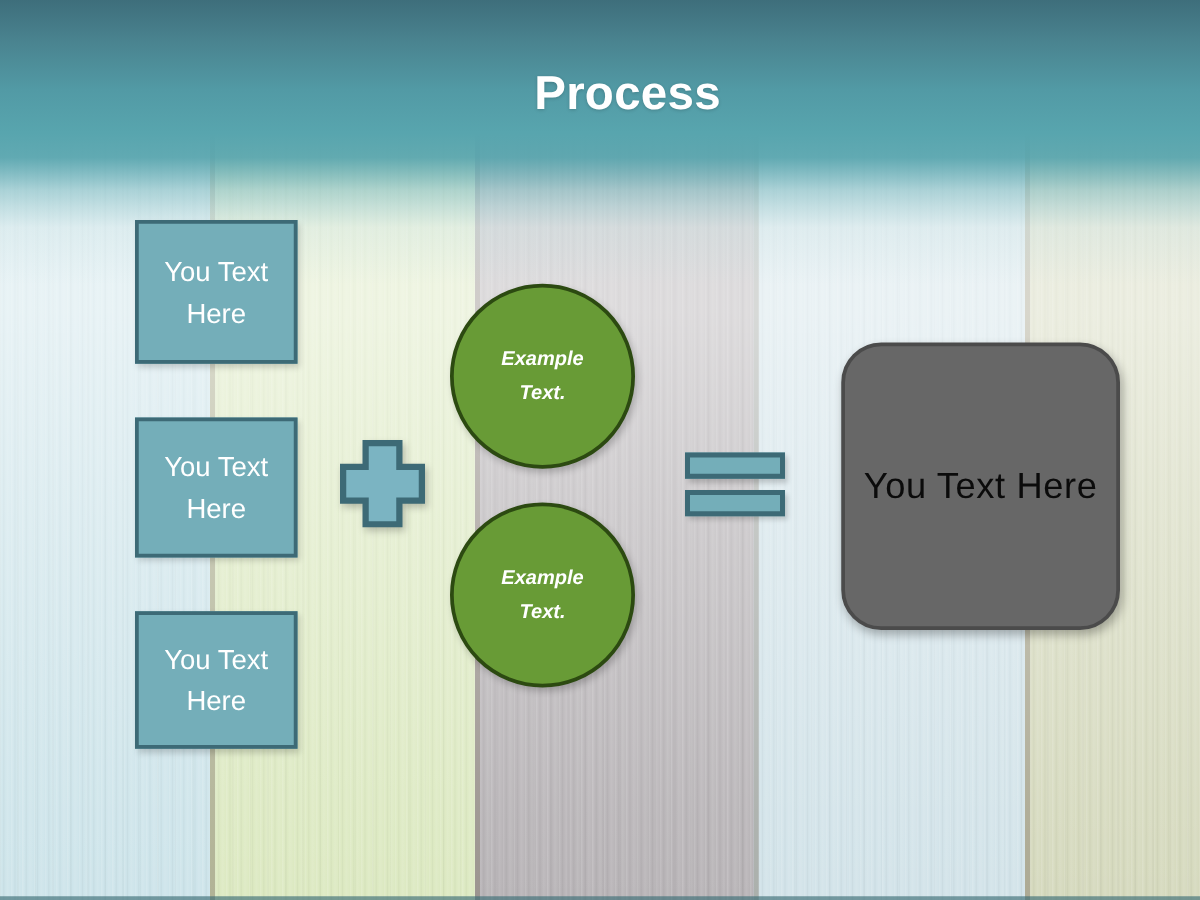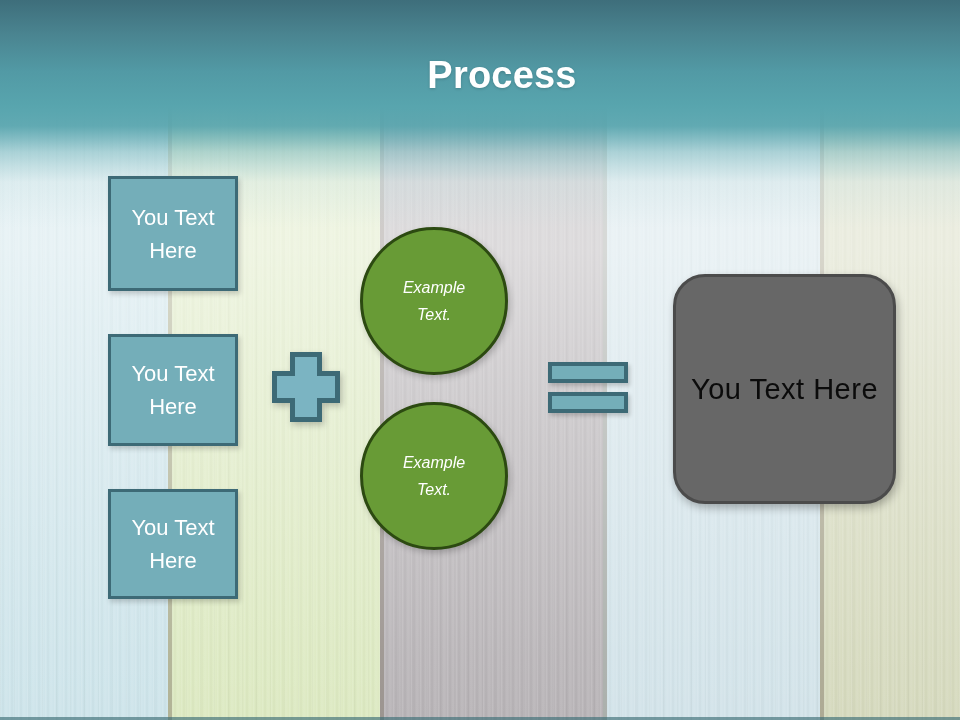--- a/index.html
+++ b/index.html
@@ -99,21 +99,21 @@
 
   .plus-wrap{left:272px;top:352px;width:68px;height:70px;
     filter:drop-shadow(2px 3px 3px rgba(0,0,0,0.22));}
 
   .circle{
     left:360px;width:148px;height:148px;border-radius:50%;
     background:var(--green-fill);
     border:3px solid var(--green-border);
     box-shadow:2px 3px 6px rgba(0,0,0,0.22);
     display:flex;align-items:center;justify-content:center;text-align:center;
-    color:#fff;font-size:16px;font-weight:normal;font-style:italic;line-height:1.7;
+    color:#fff;font-size:16px;font-weight:bold;font-style:italic;line-height:1.7;
   }
   .circle.c1{top:227px;}
   .circle.c2{top:402px;}
   .circle .lbl{width:84px;}
 
   .eq-bar{
     left:548px;width:80px;height:21px;
     background:var(--teal-fill);
     border:4px solid var(--teal-dark);
     box-shadow:2px 3px 4px rgba(0,0,0,0.18);

